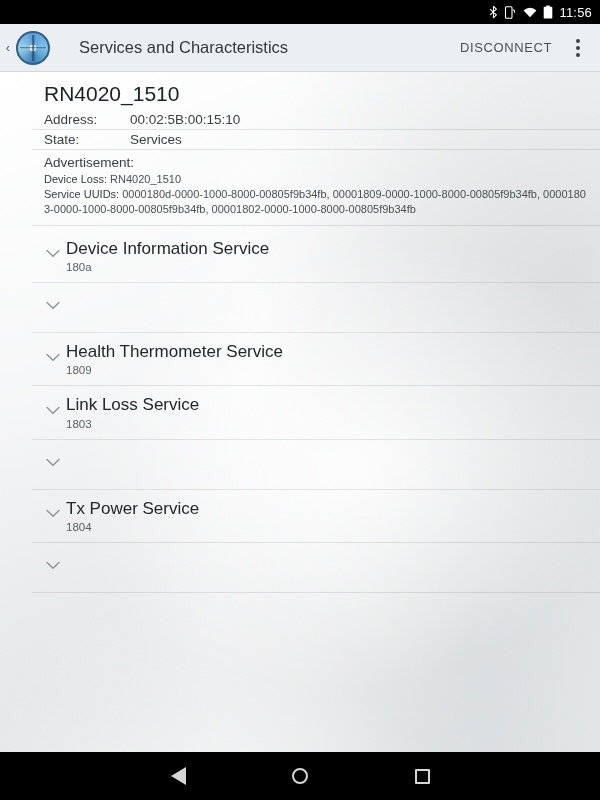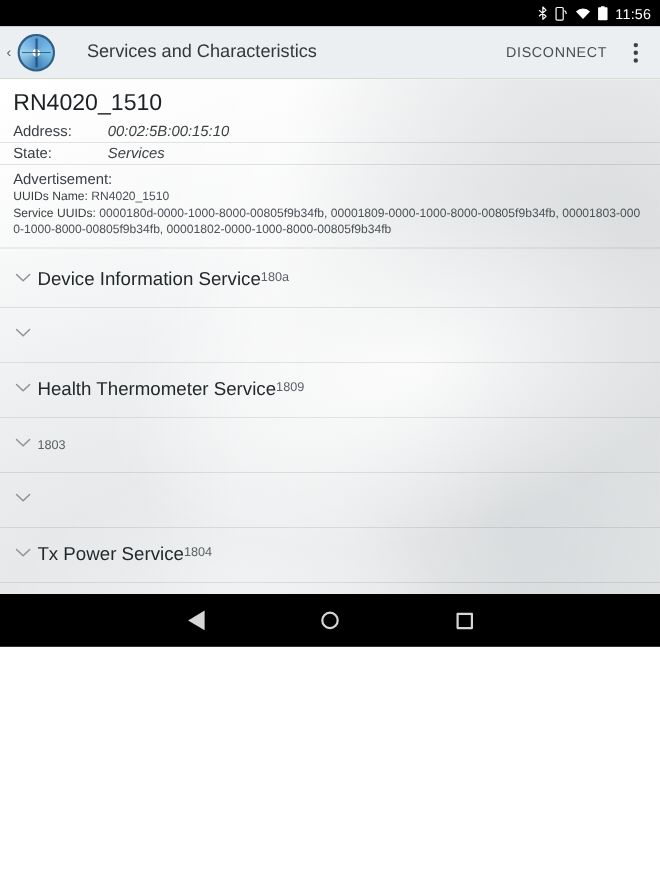--- a/index.html
+++ b/index.html
@@ -4,21 +4,21 @@
 <style>
   * { box-sizing: border-box; margin: 0; padding: 0; }
   html, body {
     width: 600px; height: 800px;
     font-family: "Liberation Sans", sans-serif;
     background: #ffffff;
     overflow: hidden;
   }
   #screen {
     position: relative;
-    width: 600px; height: 588px;
+    width: 600px; height: 800px;
     background: #ffffff;
     display: flex;
     flex-direction: column;
   }
 
   
   .statusbar {
     height: 24px;
     background: #000000;
     color: #ffffff;
@@ -101,21 +101,22 @@
     width: 4px; height: 4px; border-radius: 50%;
     background: #3b4145;
     display: block;
   }
 
   
   .content {
     position: relative;
     flex: 1 1 auto;
     overflow: hidden;
-    background: #fef9c3;
+    background: #84cc16;
+    padding-left: 32px;
   }
   
   .content::before {
     content: "";
     position: absolute; inset: 0;
     background:
       radial-gradient(ellipse 520px 700px at 95% 30%, rgba(205,208,210,.55) 0%, rgba(205,208,210,0) 62%),
       radial-gradient(ellipse 420px 900px at 78% 85%, rgba(198,202,205,.45) 0%, rgba(198,202,205,0) 60%),
       radial-gradient(ellipse 700px 500px at 20% 95%, rgba(210,213,216,.4) 0%, rgba(210,213,216,0) 65%),
       radial-gradient(ellipse 300px 600px at 55% 60%, rgba(255,255,255,.9) 0%, rgba(255,255,255,0) 70%),
@@ -149,21 +150,21 @@
   }
   .kv-row {
     display: flex;
     padding: 2px 12px;
     font-size: 13.5px;
     color: #3a4043;
     border-bottom: 1px solid rgba(0,0,0,.10);
     align-items: center;
   }
   .kv-row .k { width: 86px; flex: 0 0 auto; }
-  .kv-row .v { flex: 1 1 auto; font-style: italic; }
+  .kv-row .v { flex: 1 1 auto; }
 
   .adv-block {
     padding: 5px 12px 8px 12px;
     border-bottom: 1px solid rgba(0,0,0,.10);
   }
   .adv-title { font-size: 13.5px; color: #3a4043; margin-bottom: 2px; }
   .adv-line {
     font-size: 11px;
     color: #4a5053;
     line-height: 1.35;
@@ -184,21 +185,21 @@
   .chev {
     width: 26px;
     flex: 0 0 auto;
     display: flex;
     align-items: flex-end;
     justify-content: center;
     padding-bottom: 4px;
     color: #8d9396;
   }
   .chev svg { display: block; }
-  .svc-text { display: flex; flex-direction: row; }
+  .svc-text { display: flex; flex-direction: column; }
   .svc-name { font-size: 17px; color: #23282b; line-height: 1.2; }
   .svc-uuid { font-size: 11.5px; color: #5b6164; margin-top: 2px; }
 
   
   .navbar {
     height: 48px;
     background: #000000;
     display: flex;
     align-items: center;
     justify-content: center;
@@ -280,21 +281,21 @@
       </div>
 
       <div class="kv-row">
         <div class="k">State:</div>
         <div class="v">Services</div>
       </div>
 
       <div class="adv-block">
         <div class="adv-title">Advertisement:</div>
         <div class="adv-line">
-          <span class="lbl">UUIDs Name:</span>
+          <span class="lbl">Device Loss:</span>
           <span>RN4020_1510</span>
         </div>
         <div class="adv-line">
           <span class="lbl">Service UUIDs:</span>
           <span>0000180d-0000-1000-8000-00805f9b34fb, 00001809-0000-1000-8000-00805f9b34fb, 00001803-0000-1000-8000-00805f9b34fb, 00001802-0000-1000-8000-00805f9b34fb</span>
         </div>
       </div>
 
       <div class="svc-list">
         <div class="svc-row">
@@ -329,20 +330,21 @@
           </div>
         </div>
 
         <div class="svc-row">
           <div class="chev">
             <svg width="14" height="9" viewBox="0 0 14 9">
                 <path d="M1 1.5 7 7.2 13 1.5" fill="none" stroke="#8d9396" stroke-width="1.4" stroke-linecap="round"></path>
               </svg>
           </div>
           <div class="svc-text">
+            <div class="svc-name">Link Loss Service</div>
             <div class="svc-uuid">1803</div>
           </div>
         </div>
 
         <div class="svc-row">
           <div class="chev">
             <svg width="14" height="9" viewBox="0 0 14 9">
                 <path d="M1 1.5 7 7.2 13 1.5" fill="none" stroke="#8d9396" stroke-width="1.4" stroke-linecap="round"></path>
               </svg>
           </div>

